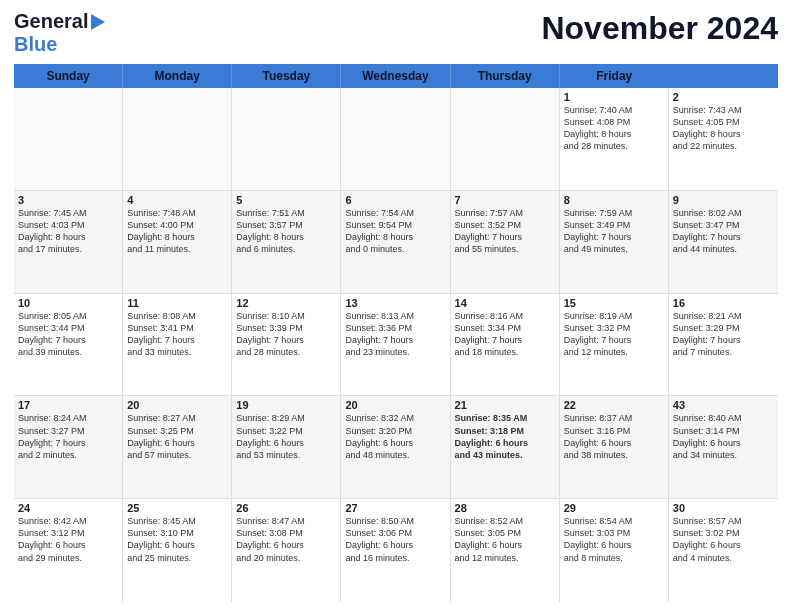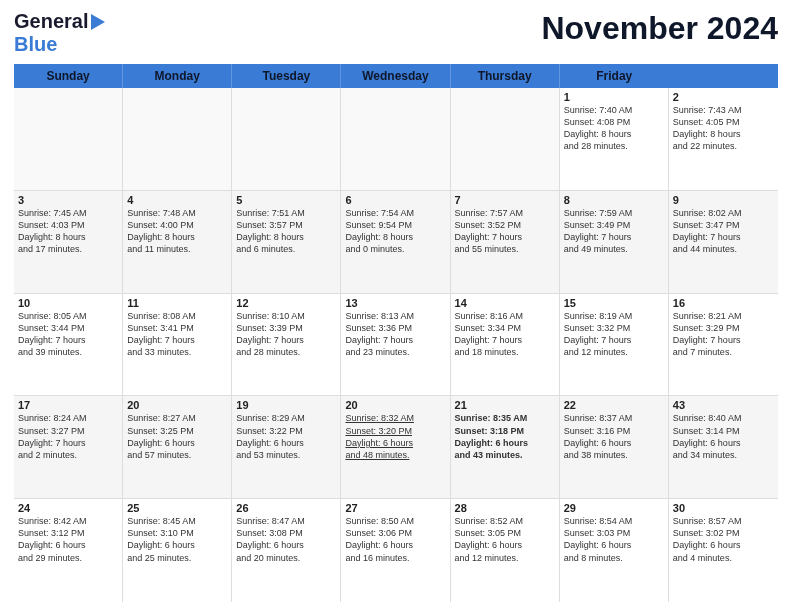--- a/index.html
+++ b/index.html
@@ -276,21 +276,21 @@
           </div>
           <div class="cal-cell alt-row">
             <span class="day-num">19</span>
             <div class="cell-text" style="white-space: pre-line;">Sunrise: 8:29 AM
 Sunset: 3:22 PM
 Daylight: 6 hours
 and 53 minutes.</div>
           </div>
           <div class="cal-cell alt-row">
             <span class="day-num">20</span>
-            <div class="cell-text" style="white-space: pre-line; text-decoration: underline;">Sunrise: 8:32 AM
+            <div class="cell-text" style="white-space: pre-line;">Sunrise: 8:32 AM
 Sunset: 3:20 PM
 Daylight: 6 hours
 and 48 minutes.</div>
           </div>
           <div class="cal-cell alt-row">
             <span class="day-num">21</span>
             <div class="cell-text" style="white-space: pre-line; font-weight: bold;">Sunrise: 8:35 AM
 Sunset: 3:18 PM
 Daylight: 6 hours
 and 43 minutes.</div>

